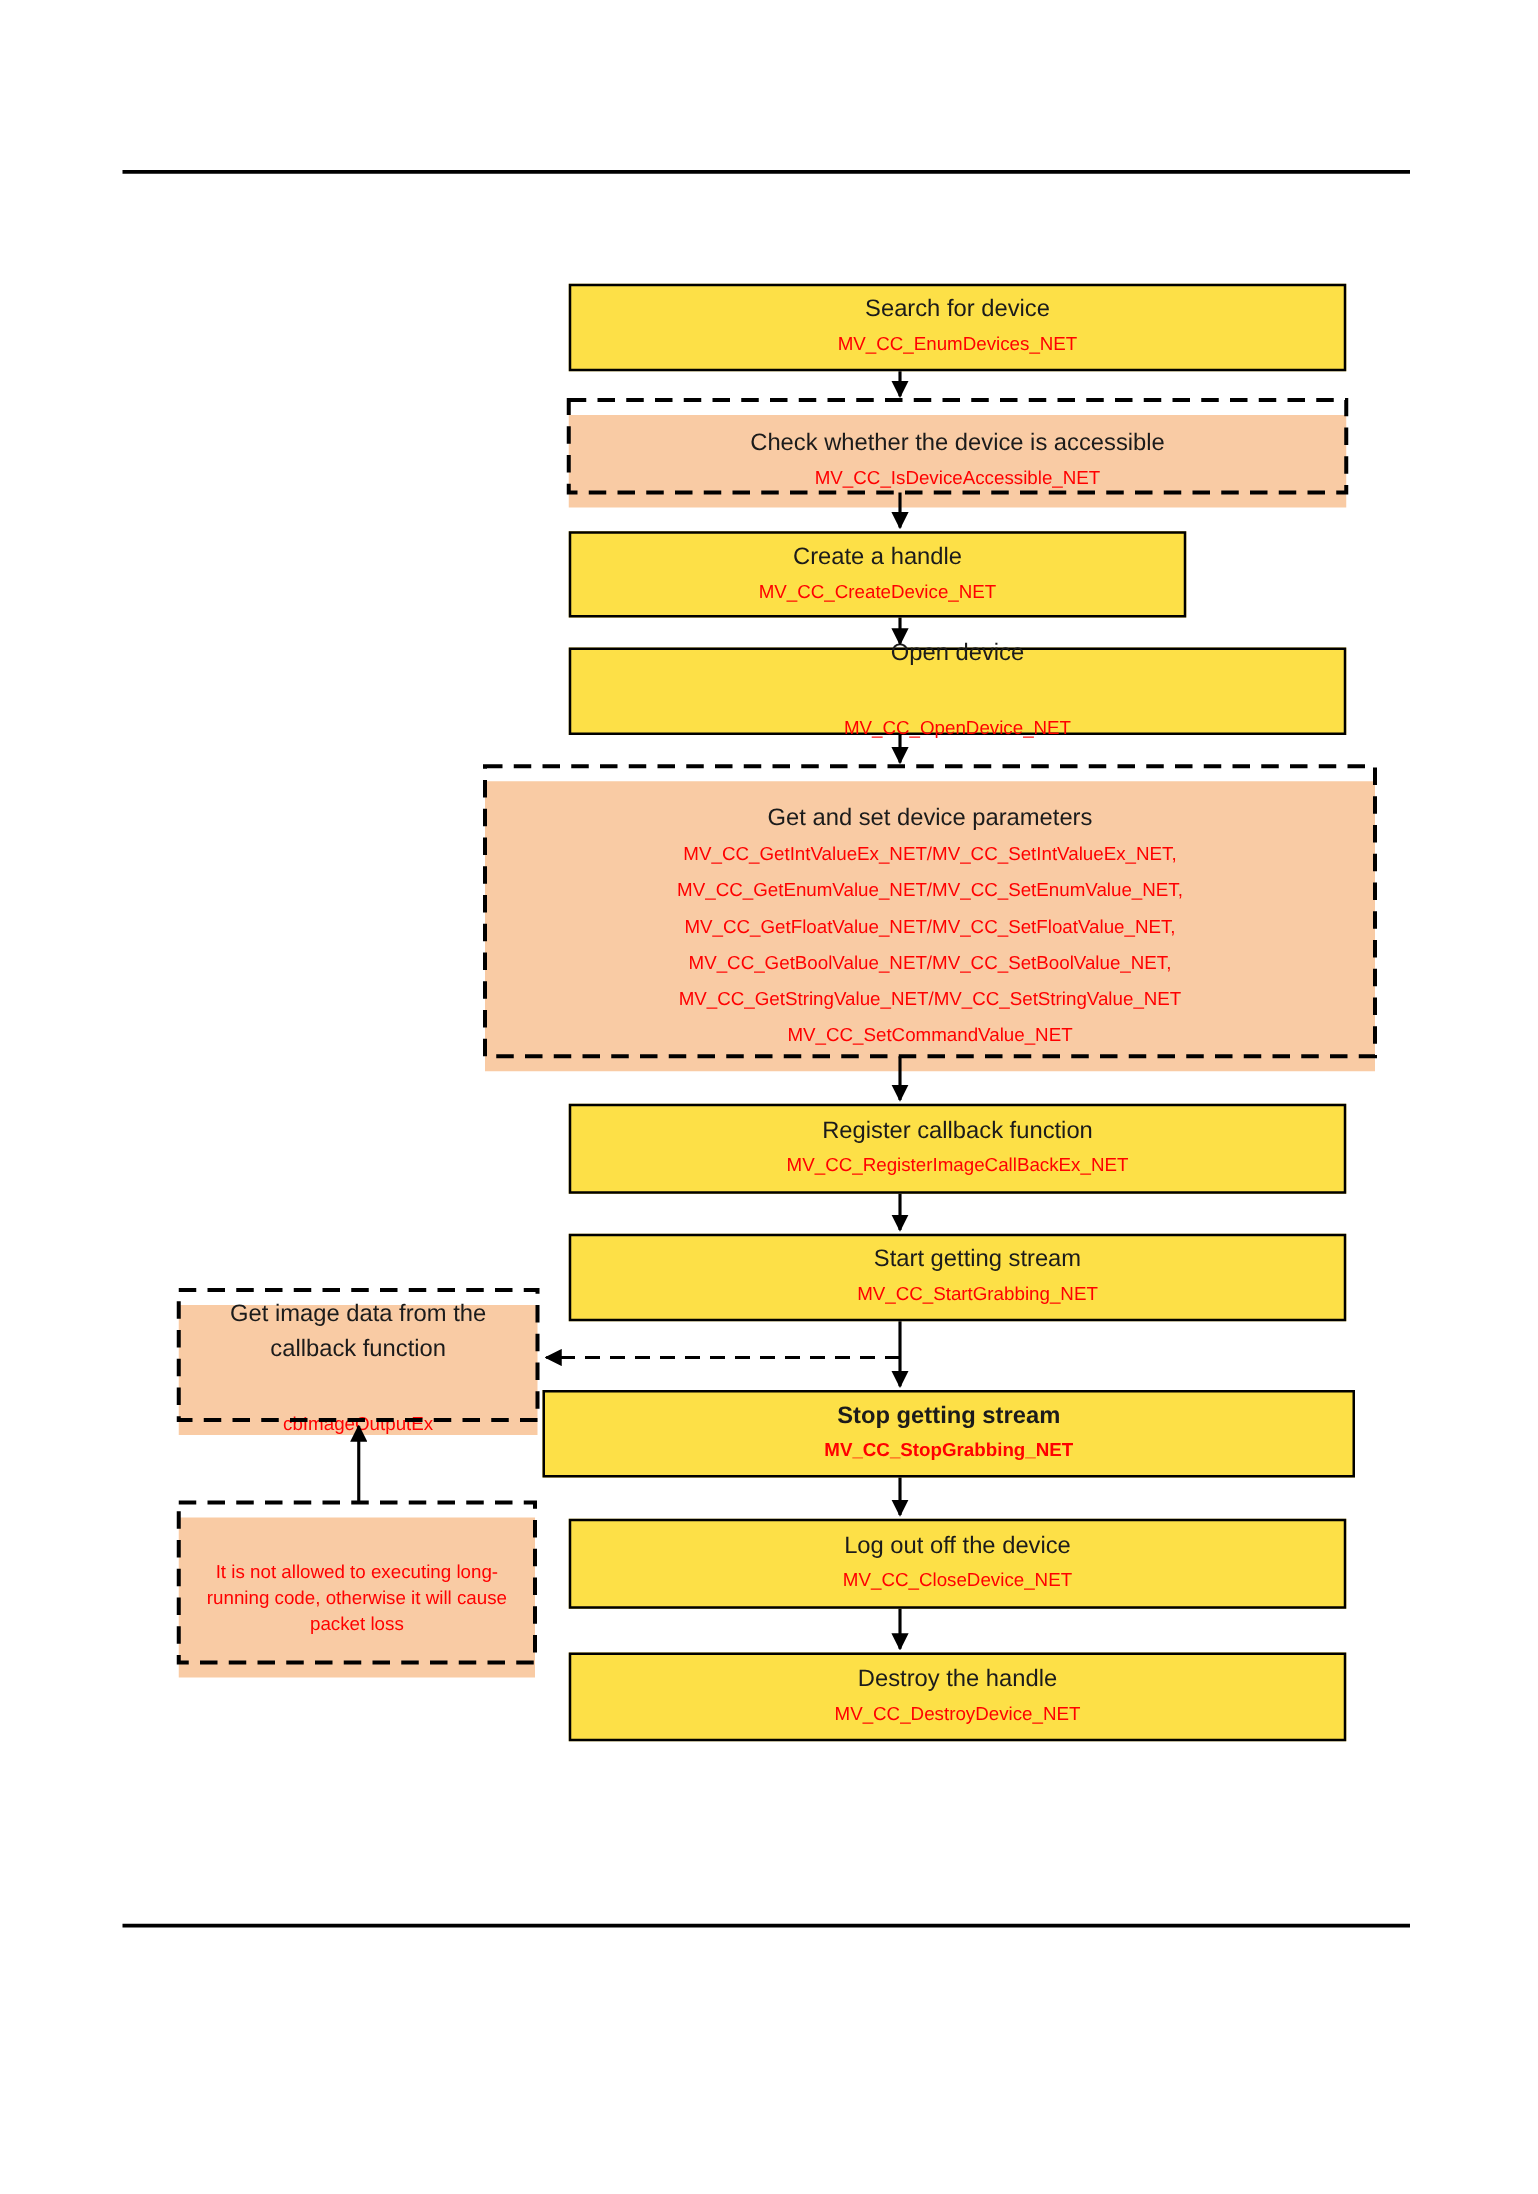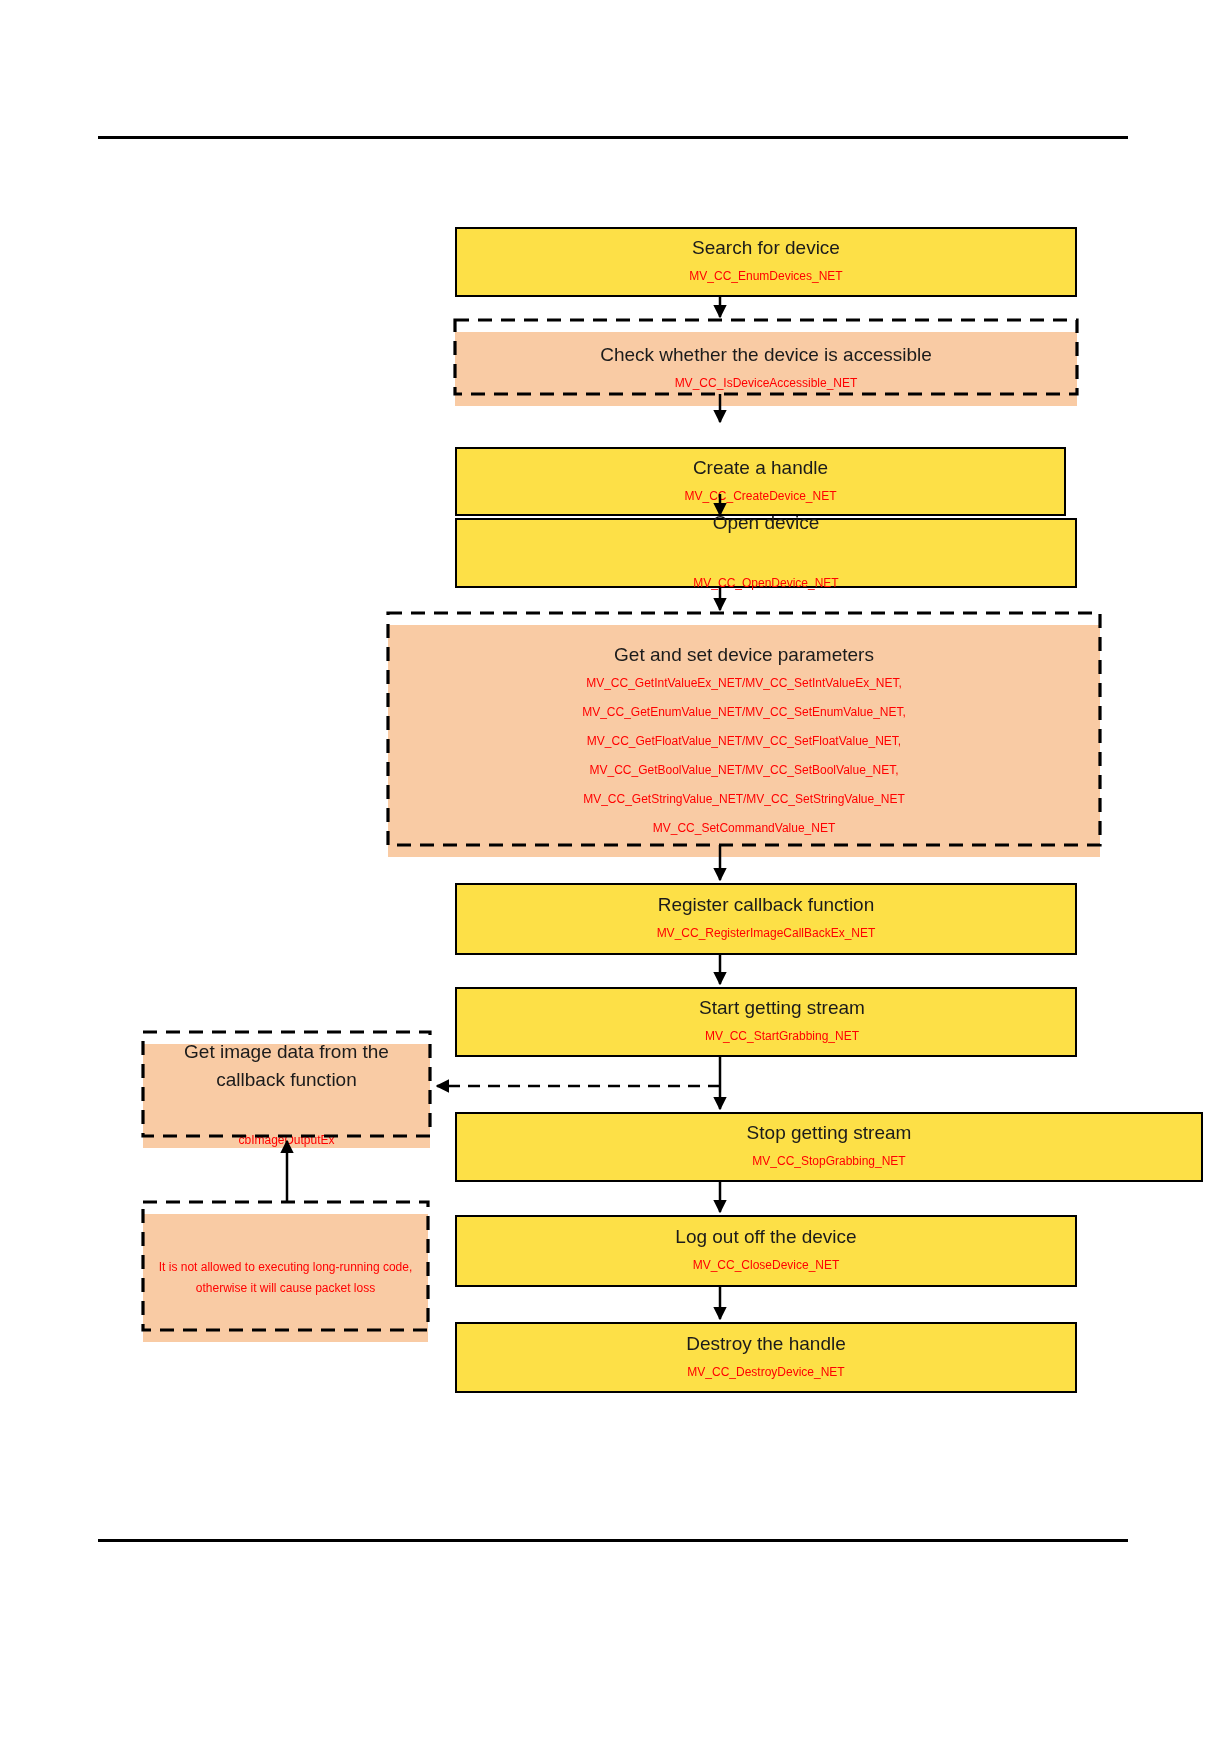--- a/index.html
+++ b/index.html
@@ -38,21 +38,21 @@
     margin-top: 12px;
   }
   .box .title {
     color: #1b1b1b;
     font-size: 19px;
     line-height: 28px;
     white-space: nowrap;
   }
   .box .api {
     color: #ff0000;
-    font-size: 12px;
+    font-size: 15px;
     line-height: 28px;
     white-space: nowrap;
   }
   #params-box .title { line-height: 29px; }
   #params-box .api { line-height: 29px; }
   #warning-box .api {
     white-space: normal;
     line-height: 21px;
     padding: 0 14px;
   }
@@ -81,21 +81,21 @@
   <div class="box blue" style="left:455px; top:227px; width:622px; height:70px;">
     <div class="title">Search for device</div>
     <div class="api">MV_CC_EnumDevices_NET</div>
   </div>
 
   <div class="box orange" style="left:455px; top:320px; width:622px; height:74px;">
     <div class="title">Check whether the device is accessible</div>
     <div class="api">MV_CC_IsDeviceAccessible_NET</div>
   </div>
 
-  <div class="box blue" style="left:455px; top:447px; width:611px; height:69px;">
+  <div class="box blue" style="left:455px; top:425px; width:494px; height:69px;">
     <div class="title">Create a handle</div>
     <div class="api">MV_CC_CreateDevice_NET</div>
   </div>
 
   <div class="box blue" style="left:455px; top:518px; width:622px; height:70px;gap:32px;">
     <div class="title">Open device</div>
     <div class="api">MV_CC_OpenDevice_NET</div>
   </div>
 
   <div class="box orange" id="params-box" style="left:388px; top:613px; width:712px; height:232px;">
@@ -111,21 +111,21 @@
   <div class="box blue" style="left:455px; top:883px; width:622px; height:72px;">
     <div class="title">Register callback function</div>
     <div class="api">MV_CC_RegisterImageCallBackEx_NET</div>
   </div>
 
   <div class="box blue" style="left:455px; top:987px; width:622px; height:70px;padding-left:32px;">
     <div class="title">Start getting stream</div>
     <div class="api">MV_CC_StartGrabbing_NET</div>
   </div>
 
-  <div class="box blue" style="left:455px; top:1112px; width:748px; height:70px;">
+  <div class="box blue" style="left:434px; top:1112px; width:650px; height:70px;font-weight:bold;">
     <div class="title">Stop getting stream</div>
     <div class="api">MV_CC_StopGrabbing_NET</div>
   </div>
 
   <div class="box blue" style="left:455px; top:1215px; width:622px; height:72px;">
     <div class="title">Log out off the device</div>
     <div class="api">MV_CC_CloseDevice_NET</div>
   </div>
 
   <div class="box blue" style="left:455px; top:1322px; width:622px; height:71px;">

